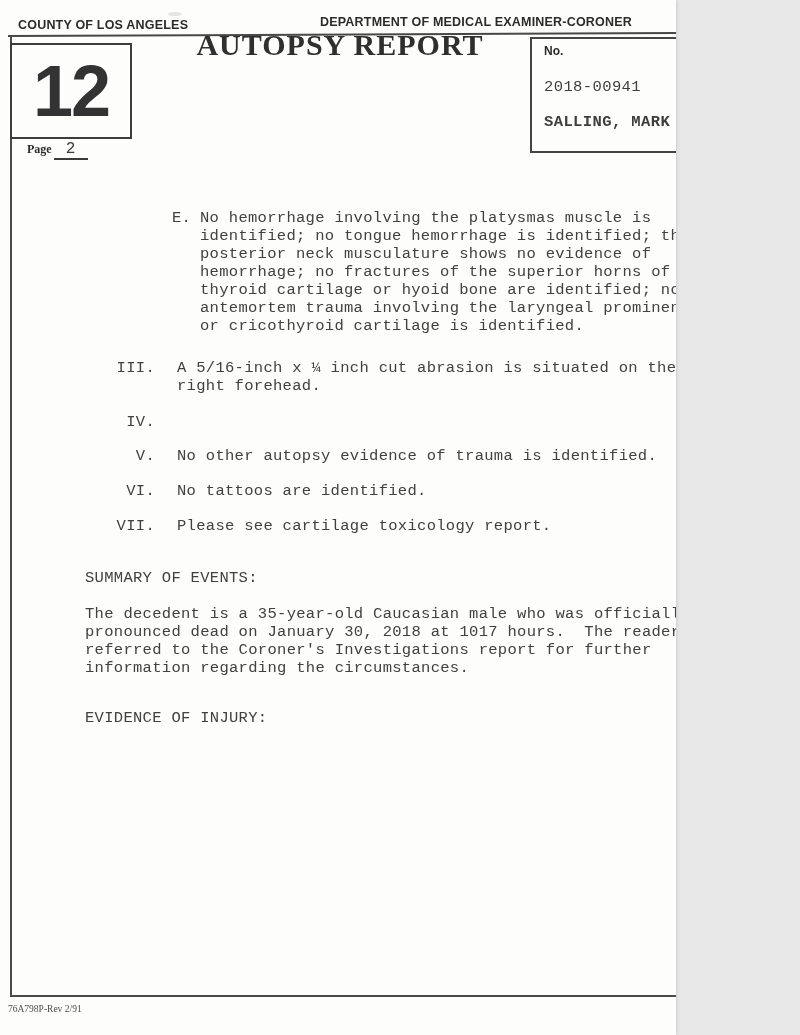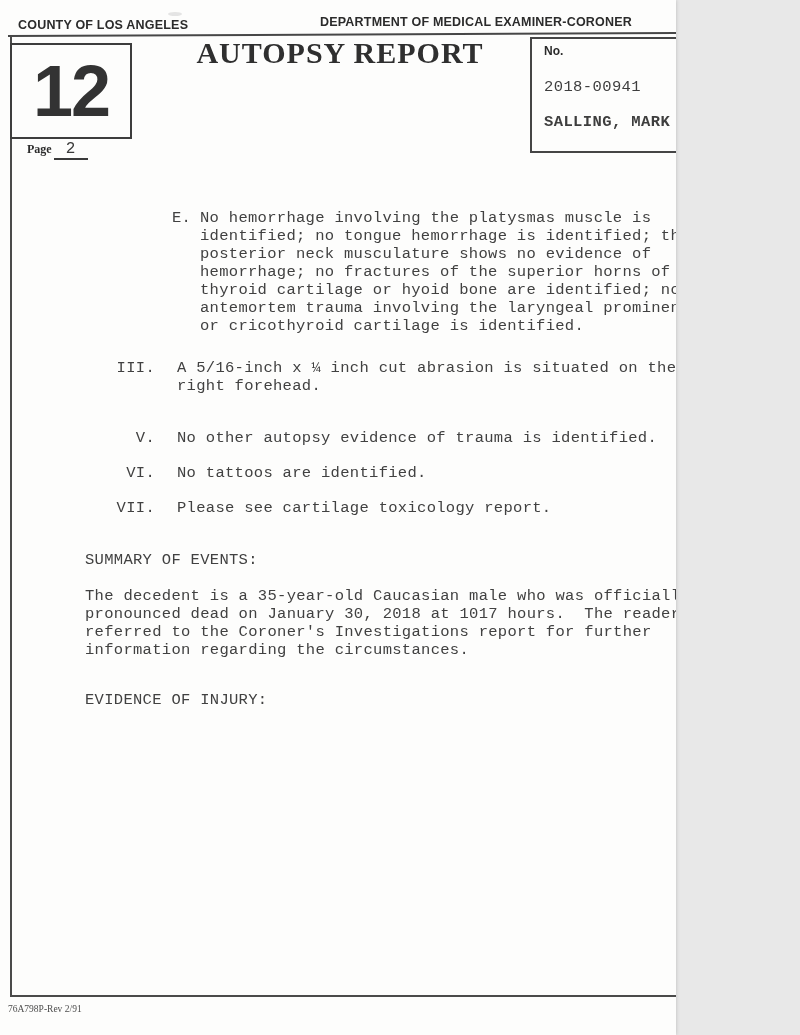--- a/index.html
+++ b/index.html
@@ -31,21 +31,21 @@
     border:2px solid #3d3d3d; background:#fdfdfc;
     display:flex; align-items:center; justify-content:center;
   }
   .box-12 .big-num {
     font-family:"Liberation Sans","DejaVu Sans",sans-serif;
     font-weight:bold; font-size:72px; line-height:1; color:#333;
     letter-spacing:-2px;
   }
 
   .report-title {
-    position:absolute; left:165px; top:36px; width:350px;
+    position:absolute; left:165px; top:28px; width:350px;
     text-align:center;
     font-family:"Liberation Serif","DejaVu Serif",serif;
     font-weight:bold; font-size:30px; color:#2f2f2f; letter-spacing:1px;
     white-space:nowrap;
   }
 
   .case-box {
     position:absolute; left:530px; top:37px; width:229px; height:116px;
     border:2px solid #454545; background:#fdfdfc;
     padding:5px 11px 0 12px; box-sizing:border-box;
@@ -146,20 +146,21 @@
 or cricothyroid cartilage is identified.</div>
     </div>
 
     <div class="roman item-iii">
       <div class="num t">III.</div>
       <div class="txt t">A 5/16-inch x ¼ inch cut abrasion is situated on the
 right forehead.</div>
     </div>
 
     <div class="roman item-iv">
+      <div class="num t">IV.</div>
     </div>
 
     <div class="roman item-v">
       <div class="num t">V.</div>
       <div class="txt t">No other autopsy evidence of trauma is identified.</div>
     </div>
 
     <div class="roman item-vi">
       <div class="num t">VI.</div>
       <div class="txt t">No tattoos are identified.</div>

